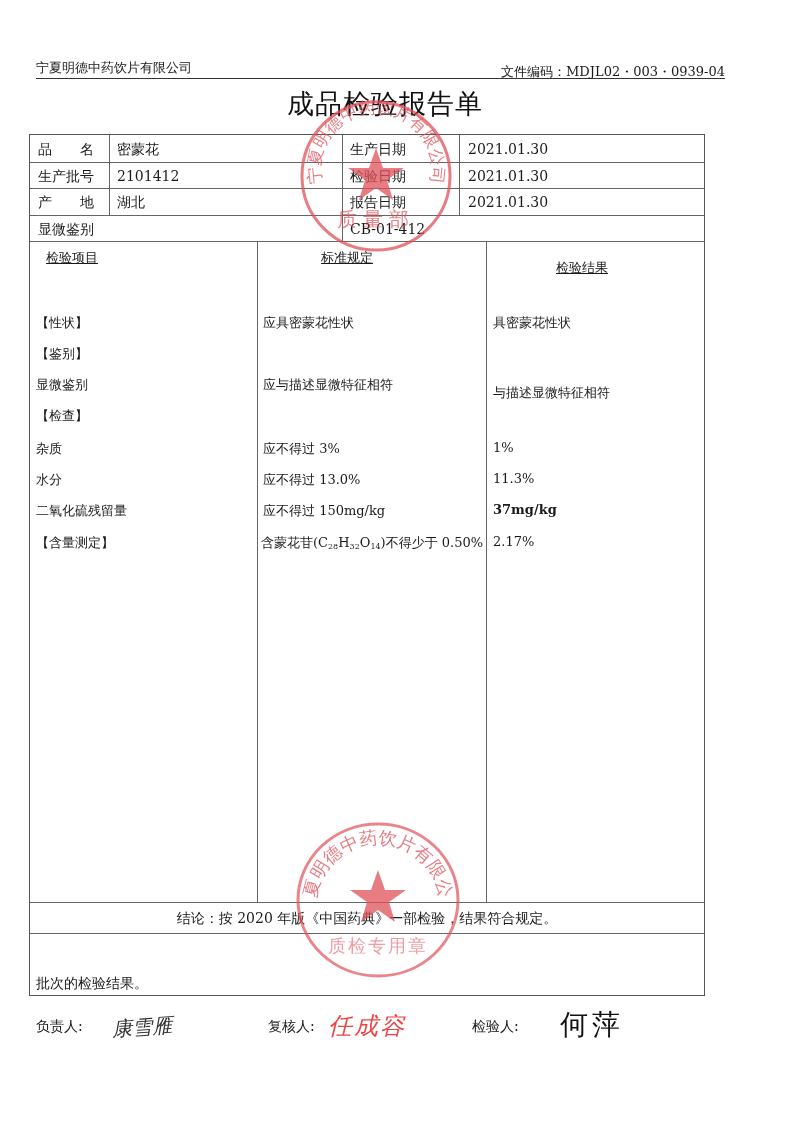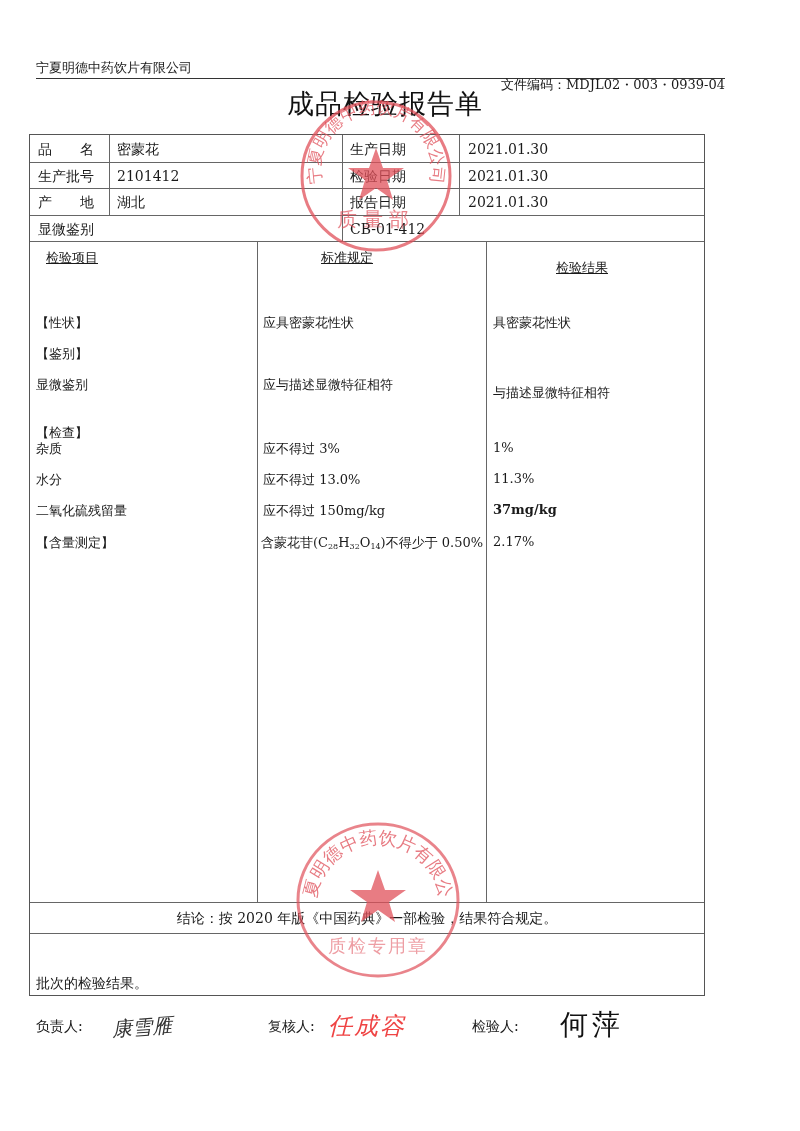--- a/index.html
+++ b/index.html
@@ -7,21 +7,21 @@
     width: 800px; height: 1131px; position: relative; overflow: hidden;
     font-family: "DejaVu Serif", "Liberation Serif", serif;
     color: #1a1a1a;
   }
   .header-line {
     position: absolute; left: 36px; top: 56px; width: 689px; height: 22px;
     border-bottom: 1px solid #333;
     font-size: 13px;
   }
   .header-line .company { position: absolute; left: 0; top: 3px; }
-  .header-line .doc-code { position: absolute; right: 0; top: 20px; }
+  .header-line .doc-code { position: absolute; right: 0; top: 7px; }
   .title {
     position: absolute; left: 0; top: 86px; width: 770px; text-align: center;
     font-size: 27px; letter-spacing: 1px; color: #111;
   }
   .table {
     position: absolute; left: 29px; top: 134px; width: 676px; height: 862px;
     border: 1px solid #555; box-sizing: border-box;
   }
   .hl { position: absolute; left: 0; right: 0; height: 0; border-top: 1px solid #666; }
   .vl { position: absolute; top: 0; width: 0; border-left: 1px solid #666; }
@@ -86,21 +86,21 @@
   <span class="row-item" style="left:6px; top:179px;">【性状】</span>
   <span class="row-item" style="left:233px; top:179px;">应具密蒙花性状</span>
   <span class="row-item" style="left:463px; top:179px;">具密蒙花性状</span>
 
   <span class="row-item" style="left:6px; top:210px;">【鉴别】</span>
 
   <span class="row-item" style="left:6px; top:241px;">显微鉴别</span>
   <span class="row-item" style="left:233px; top:241px;">应与描述显微特征相符</span>
   <span class="row-item" style="left:463px; top:241px;margin-top:8px;">与描述显微特征相符</span>
 
-  <span class="row-item" style="left:6px; top:272px;margin-top:17px;">【检查】</span>
+  <span class="row-item" style="left:6px; top:272px;">【检查】</span>
 
   <span class="row-item" style="left:6px; top:305px;">杂质</span>
   <span class="row-item" style="left:233px; top:305px;">应不得过 3%</span>
   <span class="row-item" style="left:463px; top:305px;">1%</span>
 
   <span class="row-item" style="left:6px; top:336px;">水分</span>
   <span class="row-item" style="left:233px; top:336px;">应不得过 13.0%</span>
   <span class="row-item" style="left:463px; top:336px;">11.3%</span>
 
   <span class="row-item" style="left:6px; top:367px;">二氧化硫残留量</span>

